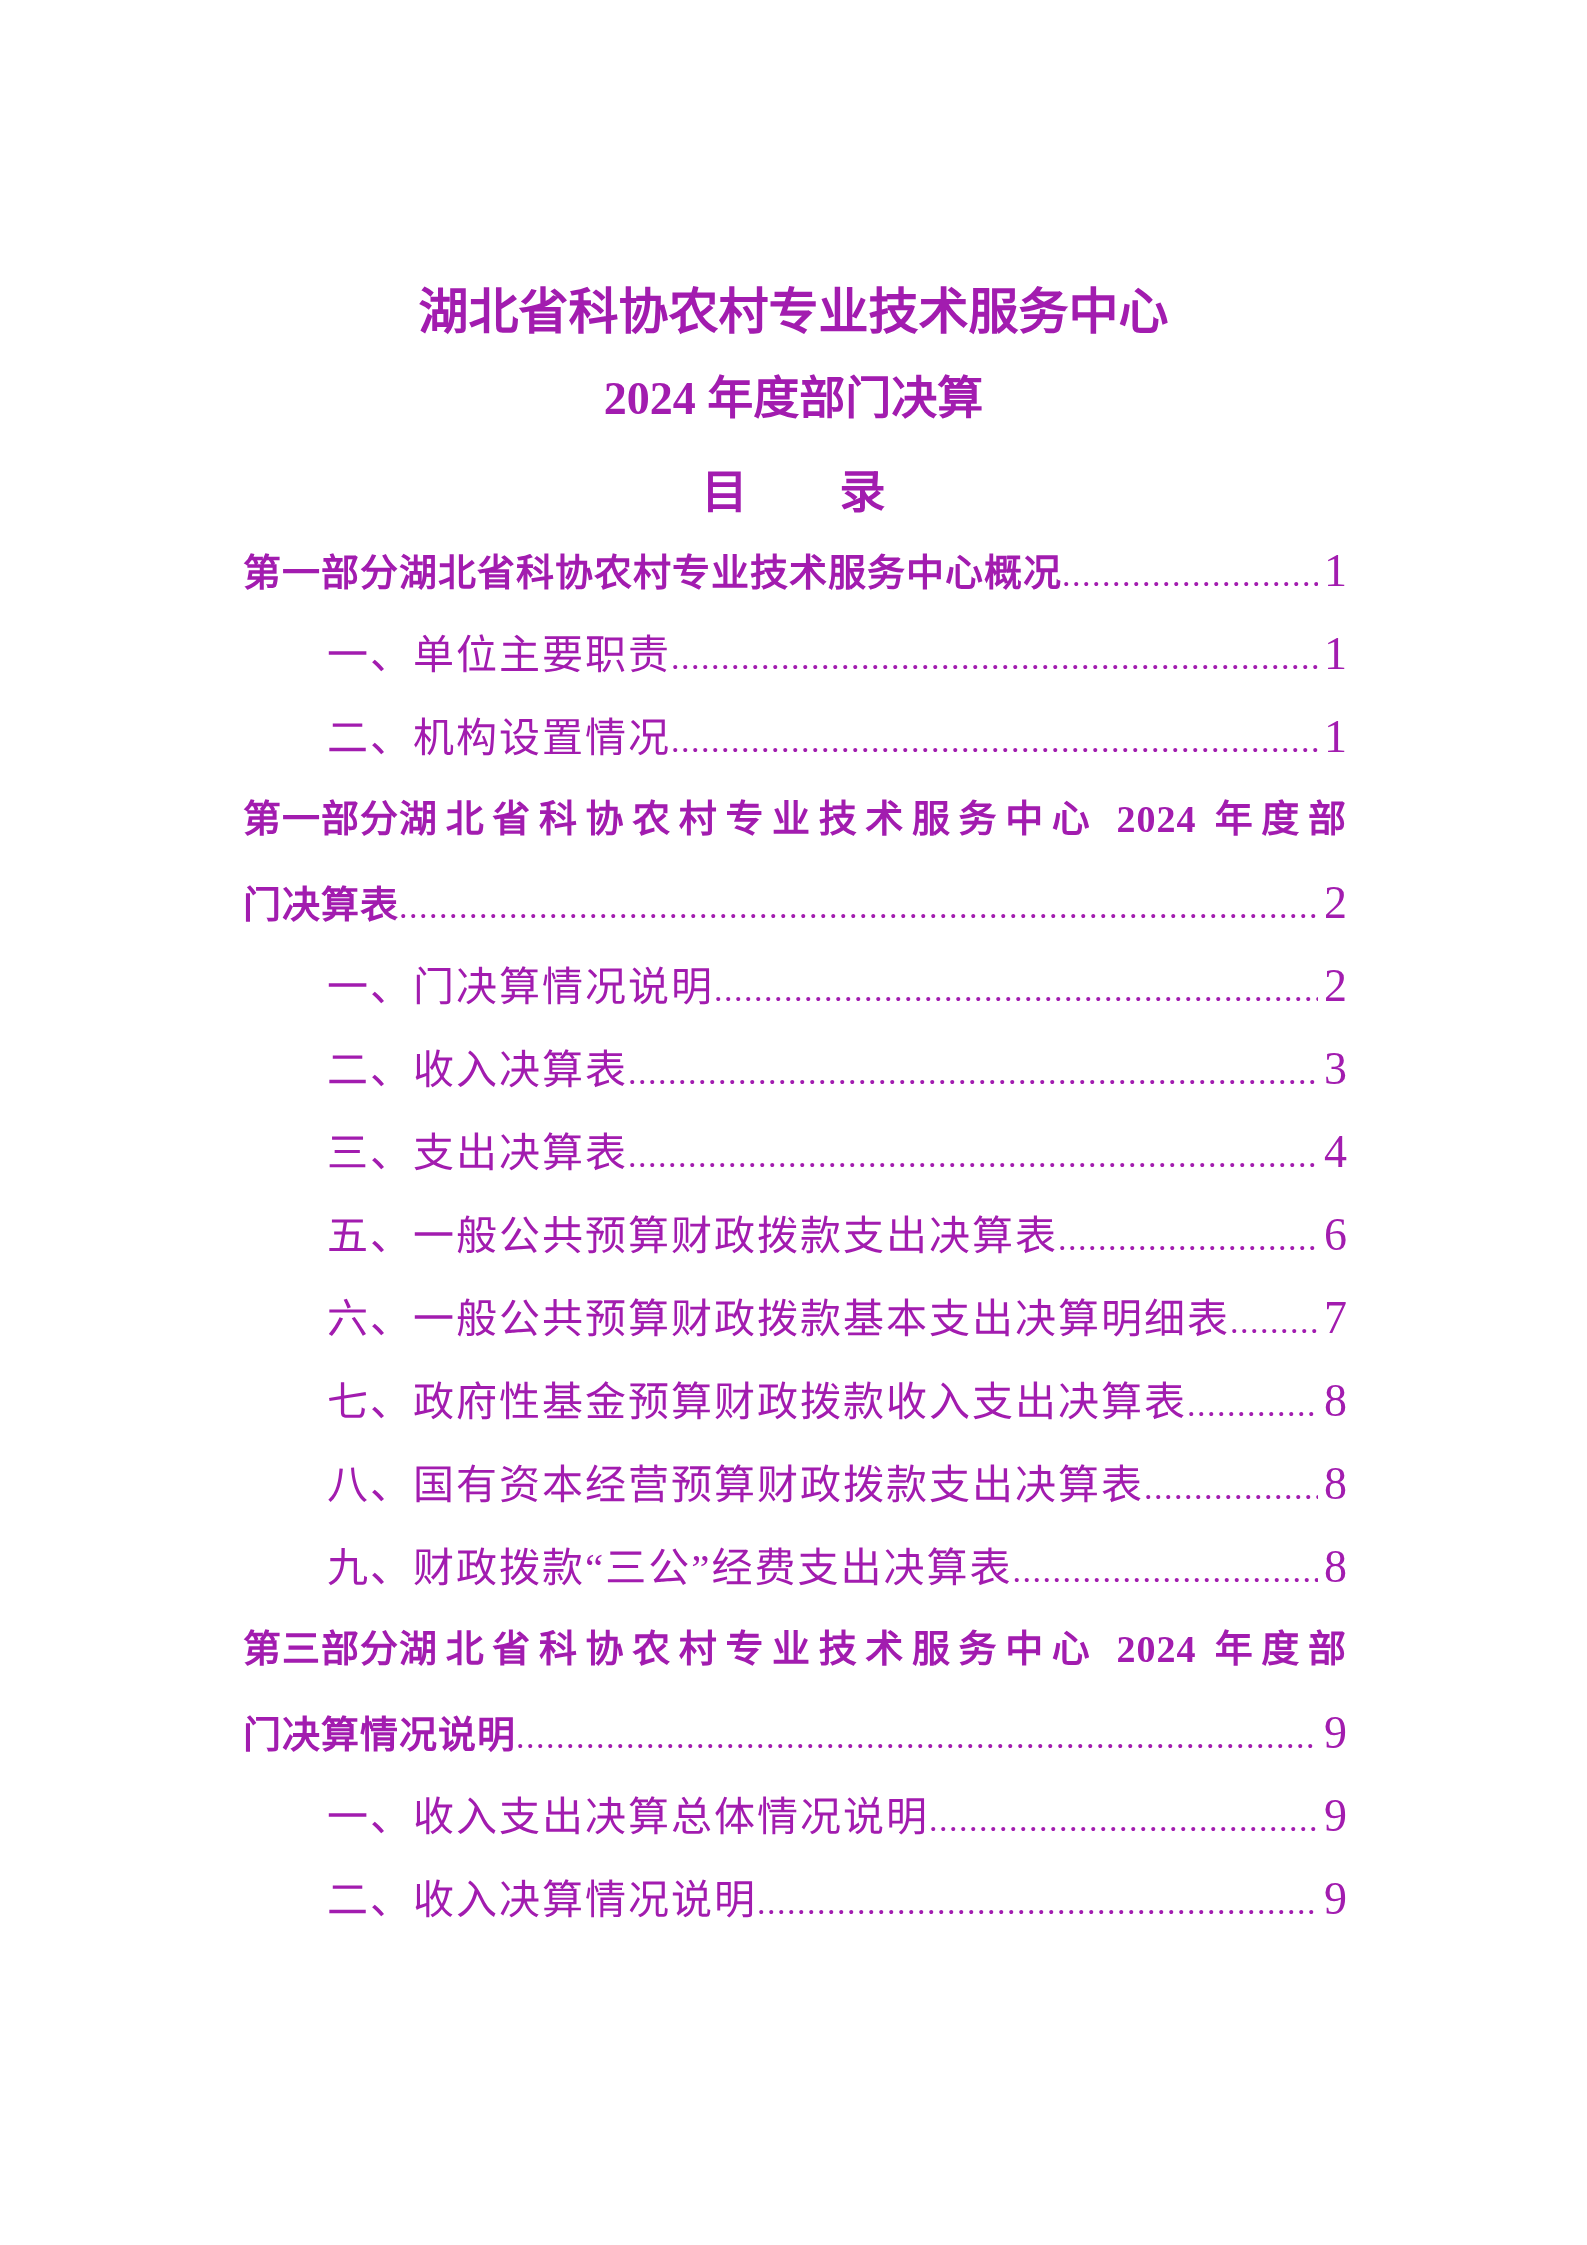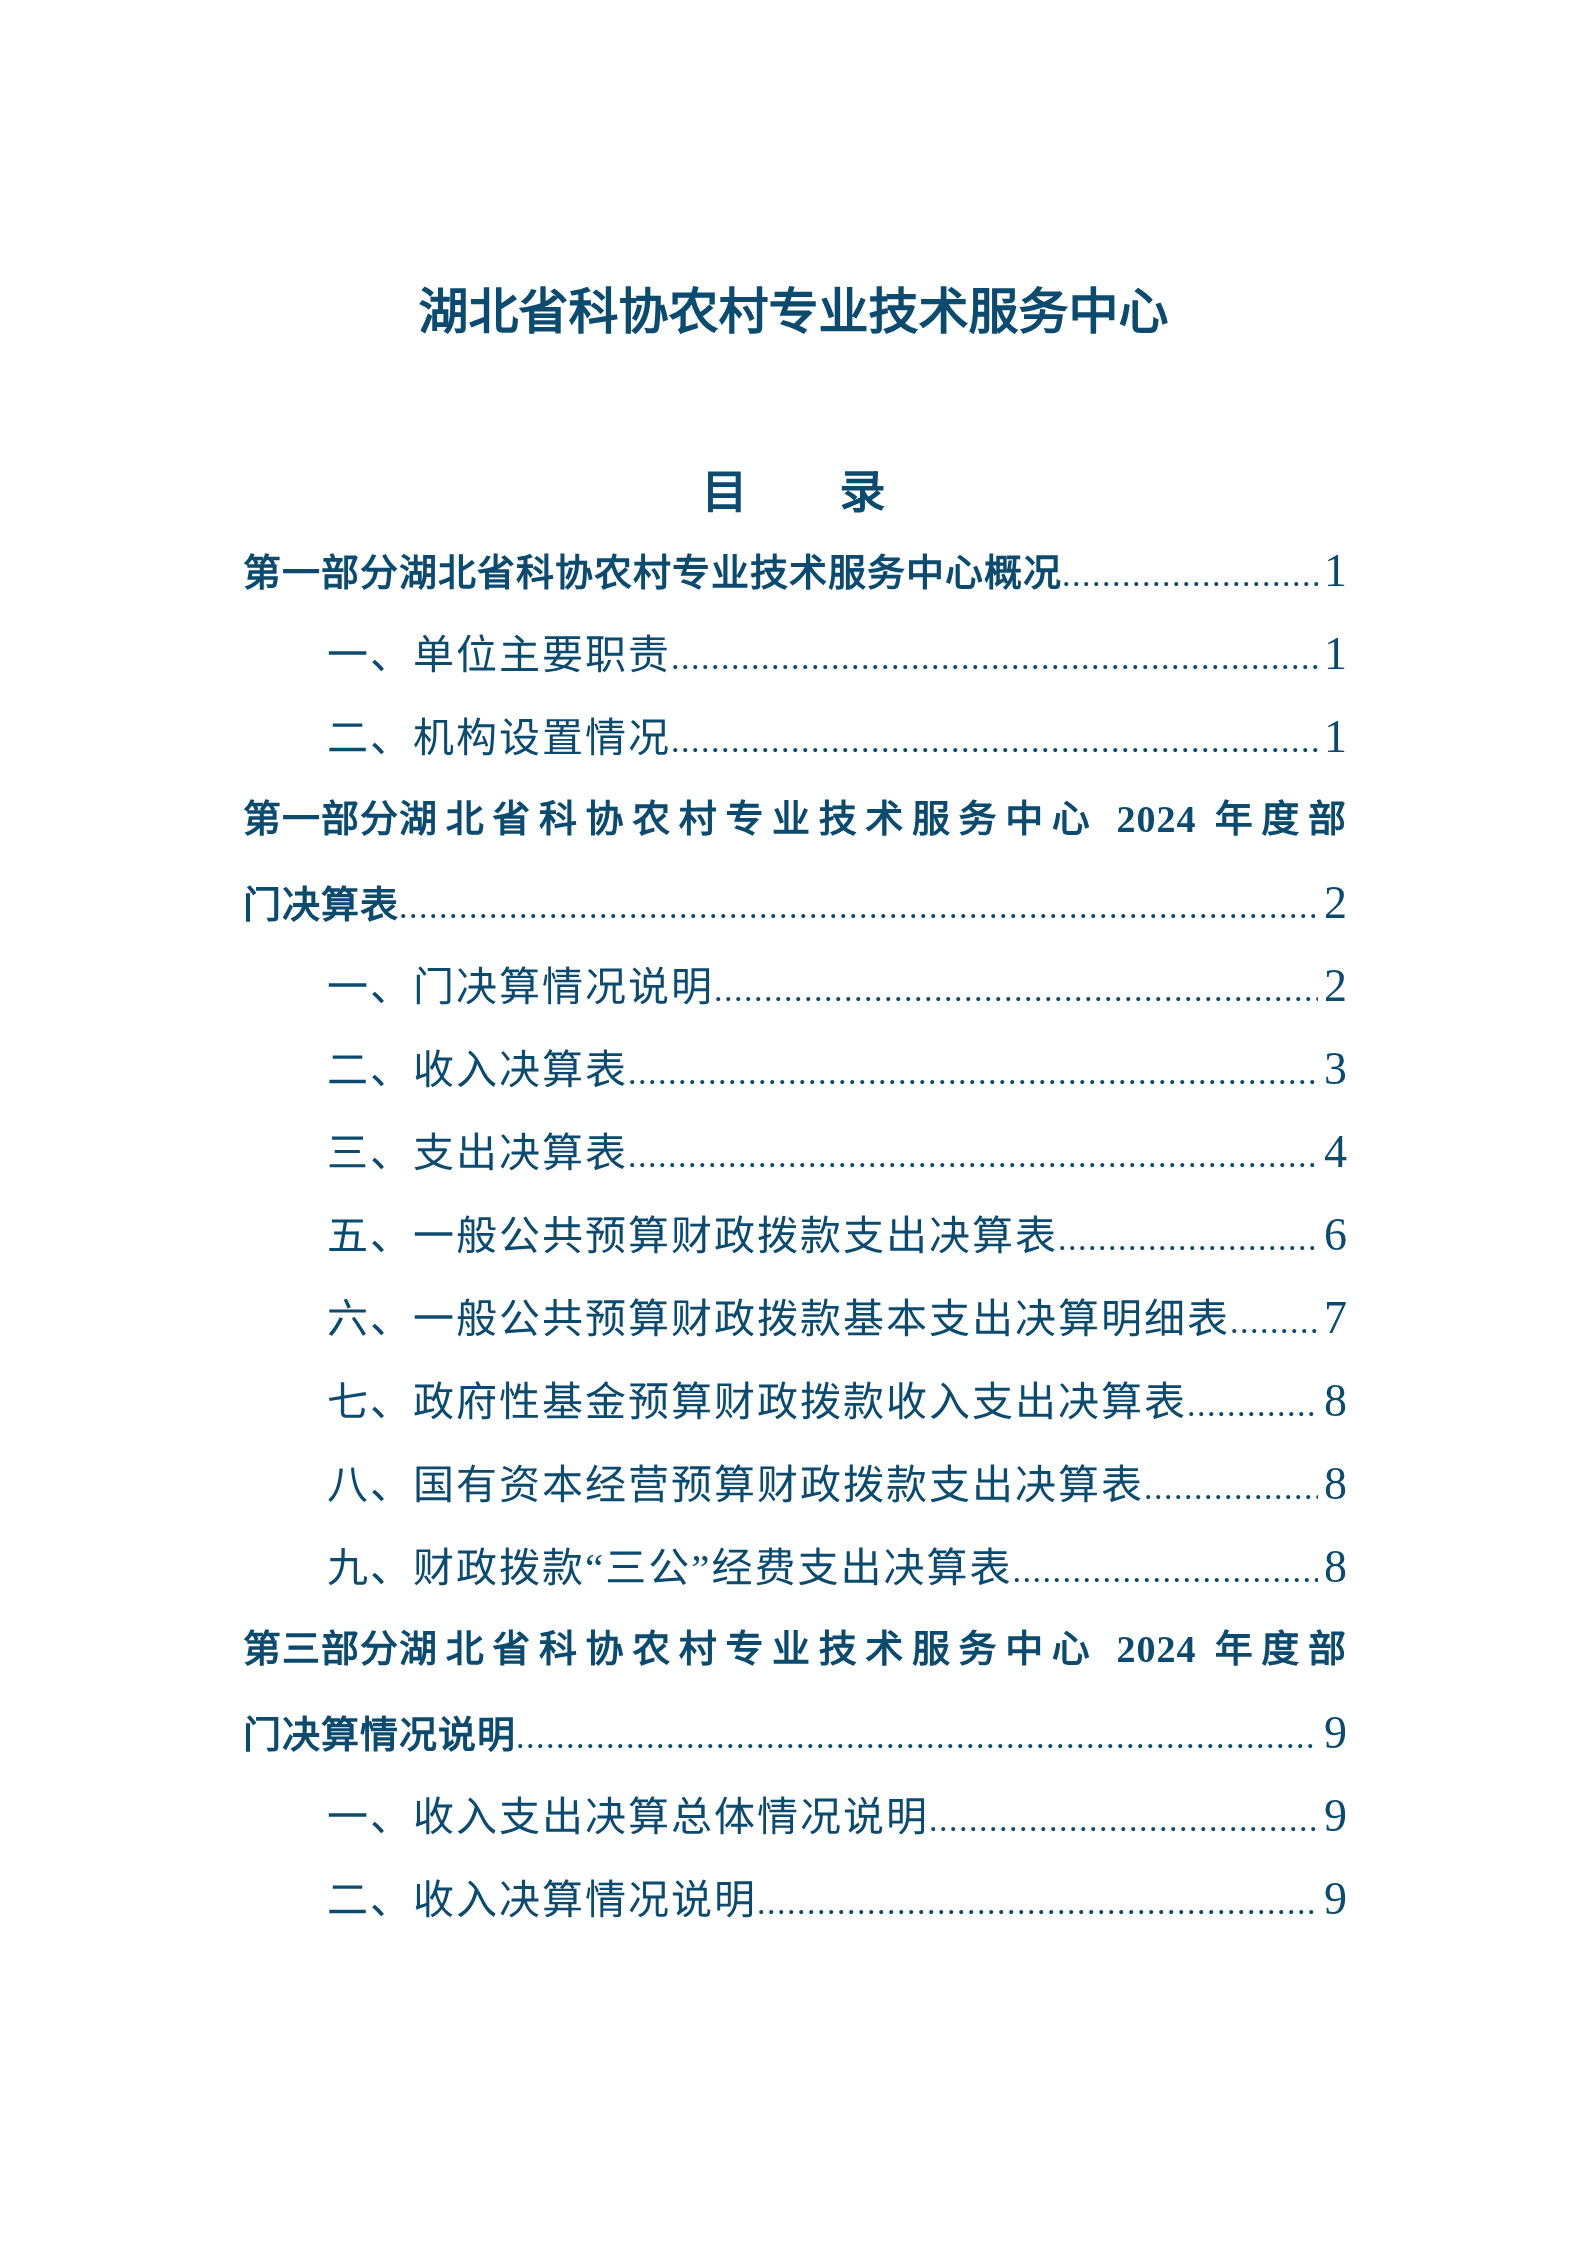--- a/index.html
+++ b/index.html
@@ -5,21 +5,21 @@
   html, body {
     margin: 0;
     padding: 0;
     background: #ffffff;
   }
   .page {
     position: relative;
     width: 1587px;
     height: 2245px;
     background: #ffffff;
-    color: #0c4a6e;
+    color: #a21caf;
     overflow: hidden;
     font-family: "Liberation Serif", "DejaVu Serif", serif;
   }
   .header-line {
     position: absolute;
     left: 0;
     width: 100%;
     text-align: center;
     white-space: nowrap;
   }
@@ -100,20 +100,21 @@
     margin-left: 6px;
     text-align: right;
   }
 </style>
 </head>
 <body>
 
 <div class="page">
 
   <div class="header-line doc-title">湖北省科协农村专业技术服务中心</div>
+  <div class="header-line doc-subtitle">2024 年度部门决算</div>
   <div class="header-line toc-heading">目　　录</div>
 
   <div class="toc">
 
     <div class="row part">
       <span class="label">第一部分</span>
       <span class="text">湖北省科协农村专业技术服务中心概况</span>
       <span class="leader"></span>
       <span class="page-num">1</span>
     </div>

